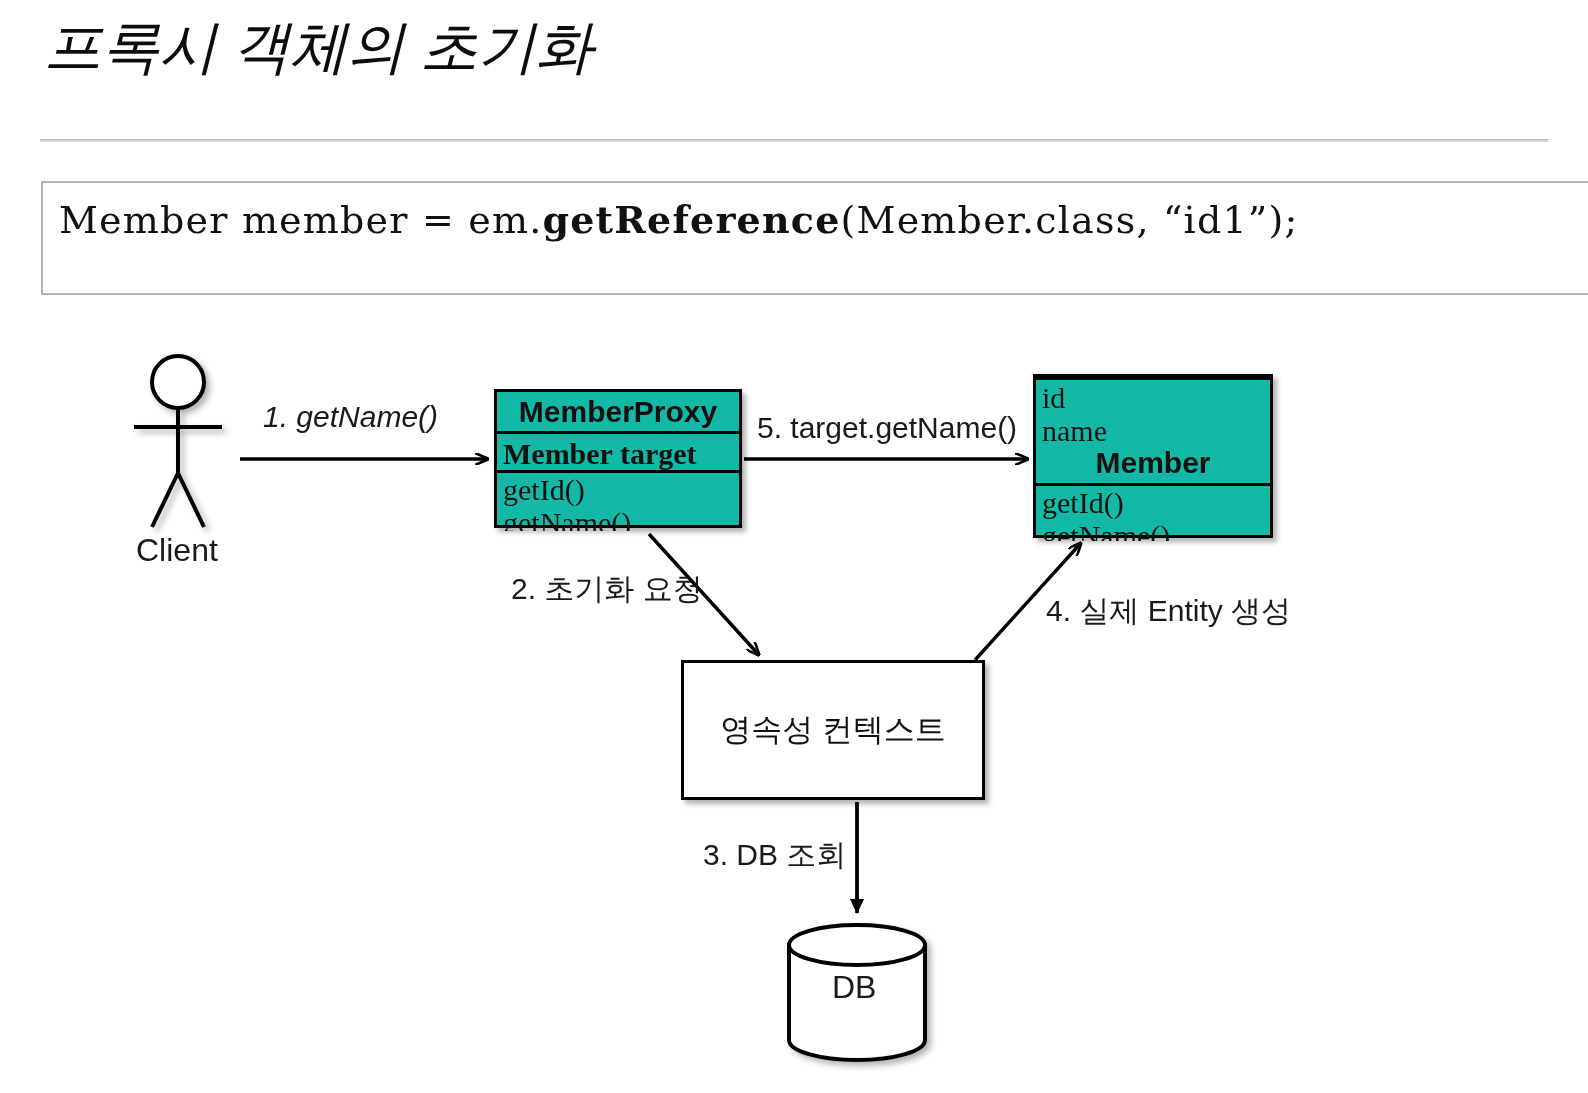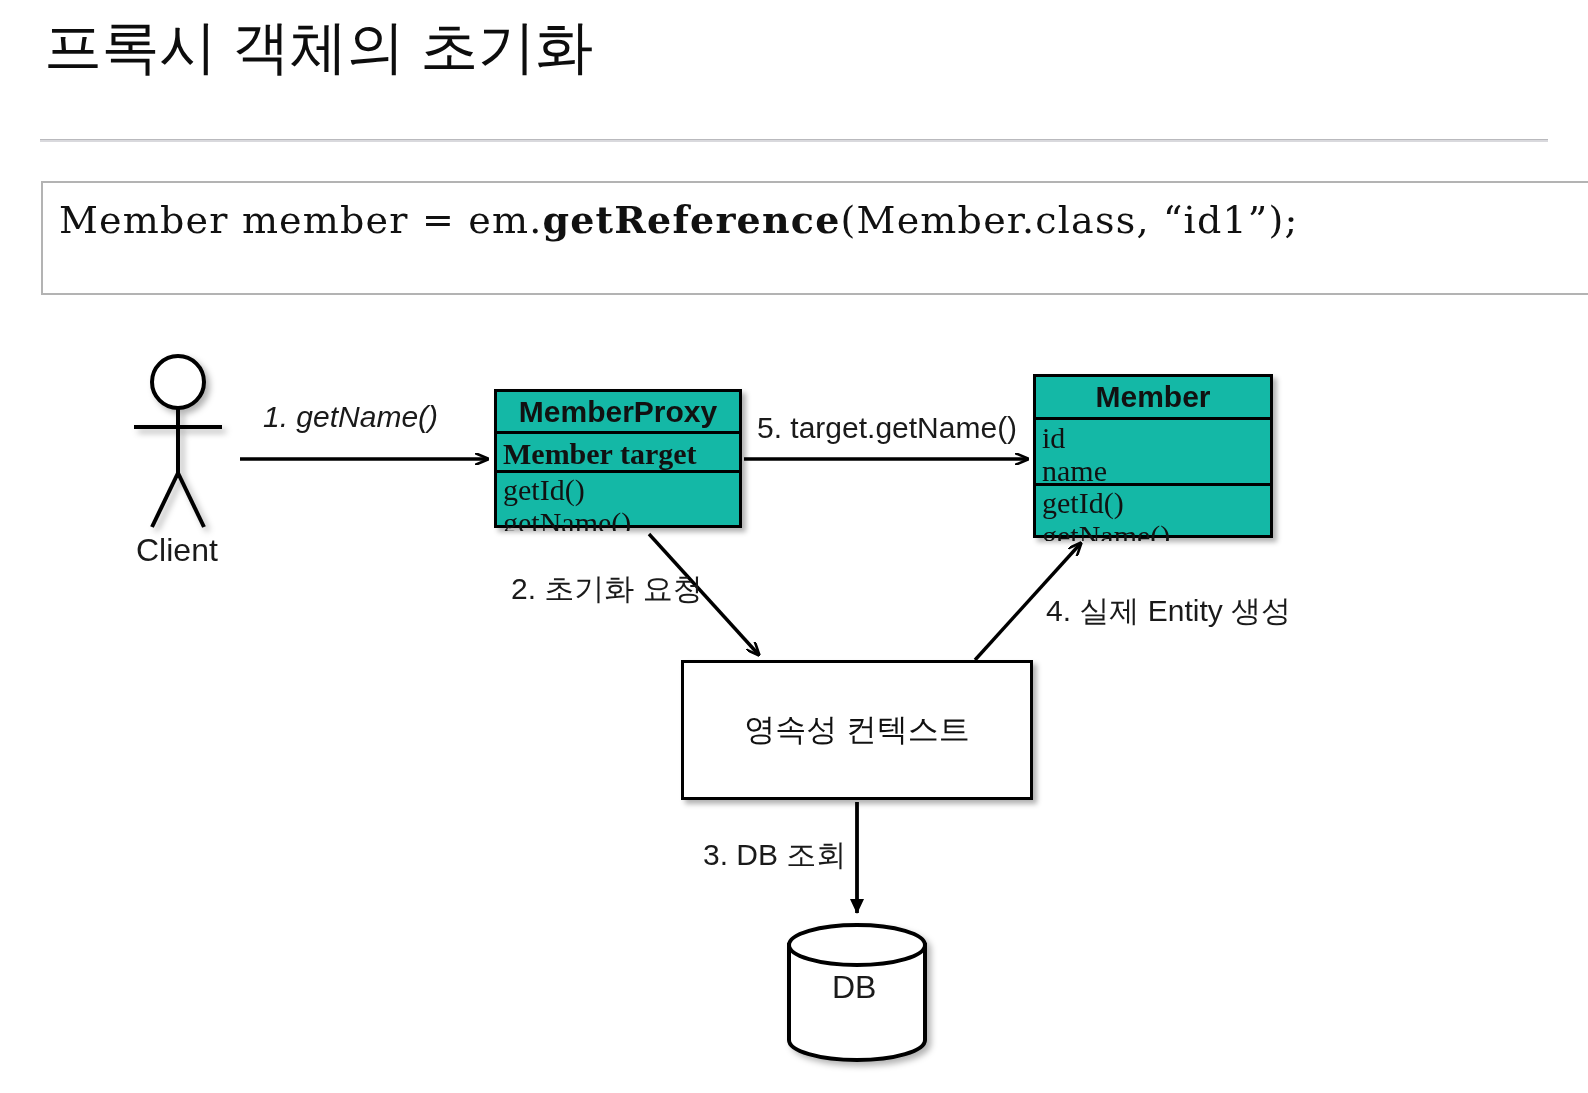--- a/index.html
+++ b/index.html
@@ -20,20 +20,21 @@
   .slide-title {
     position: absolute;
     left: 44px;
     top: 14px;
     font-size: 58px;
     line-height: 1.15;
     font-weight: 400;
     color: #0d0d0d;
     letter-spacing: -0.5px;
     white-space: nowrap;
+    font-style: italic;
   }
   .title-rule {
     position: absolute;
     left: 40px;
     top: 139px;
     width: 1508px;
     height: 3px;
     background: linear-gradient(to bottom, #b9b9bd 0px, #b9b9bd 1px, #d9d9dd 1px, #d9d9dd 3px);
   }
 
@@ -114,21 +115,21 @@
   #member-box { left: 1033px; top: 374px; width: 240px; height: 164px; }
   #member-box .r1 { height: 40px; }
   #member-box .r2 { height: 66px; padding-top: 1px; }
   #member-box .r3 { height: 58px; padding-top: 0px; }
 
   
   #persistence-context-box {
     position: absolute;
     left: 681px;
     top: 660px;
-    width: 352px;
+    width: 304px;
     height: 140px;
     background: #ffffff;
     border: 3px solid #000000;
     box-sizing: border-box;
     box-shadow: 4px 4px 5px rgba(0,0,0,0.30);
     display: flex;
     align-items: center;
     justify-content: center;
   }
   #persistence-context-box .pc-label {
@@ -205,25 +206,25 @@
 <div class="uml-box" id="member-proxy-box">
   <div class="uml-row uml-title r1">MemberProxy</div>
   <div class="uml-row uml-sep uml-field-bold r2">Member target</div>
   <div class="uml-row uml-sep r3">
     <div class="uml-field">getId()</div>
     <div class="uml-field">getName()</div>
   </div>
 </div>
 
 <div class="uml-box" id="member-box">
-  <div class="uml-row uml-title r1">Member</div>
   <div class="uml-row uml-sep r2">
     <div class="uml-field">id</div>
     <div class="uml-field">name</div>
   </div>
+  <div class="uml-row uml-title r1">Member</div>
   <div class="uml-row uml-sep r3">
     <div class="uml-field">getId()</div>
     <div class="uml-field">getName()</div>
   </div>
 </div>
 
 <div id="persistence-context-box">
   <div class="pc-label">영속성 컨텍스트</div>
 </div>
 

